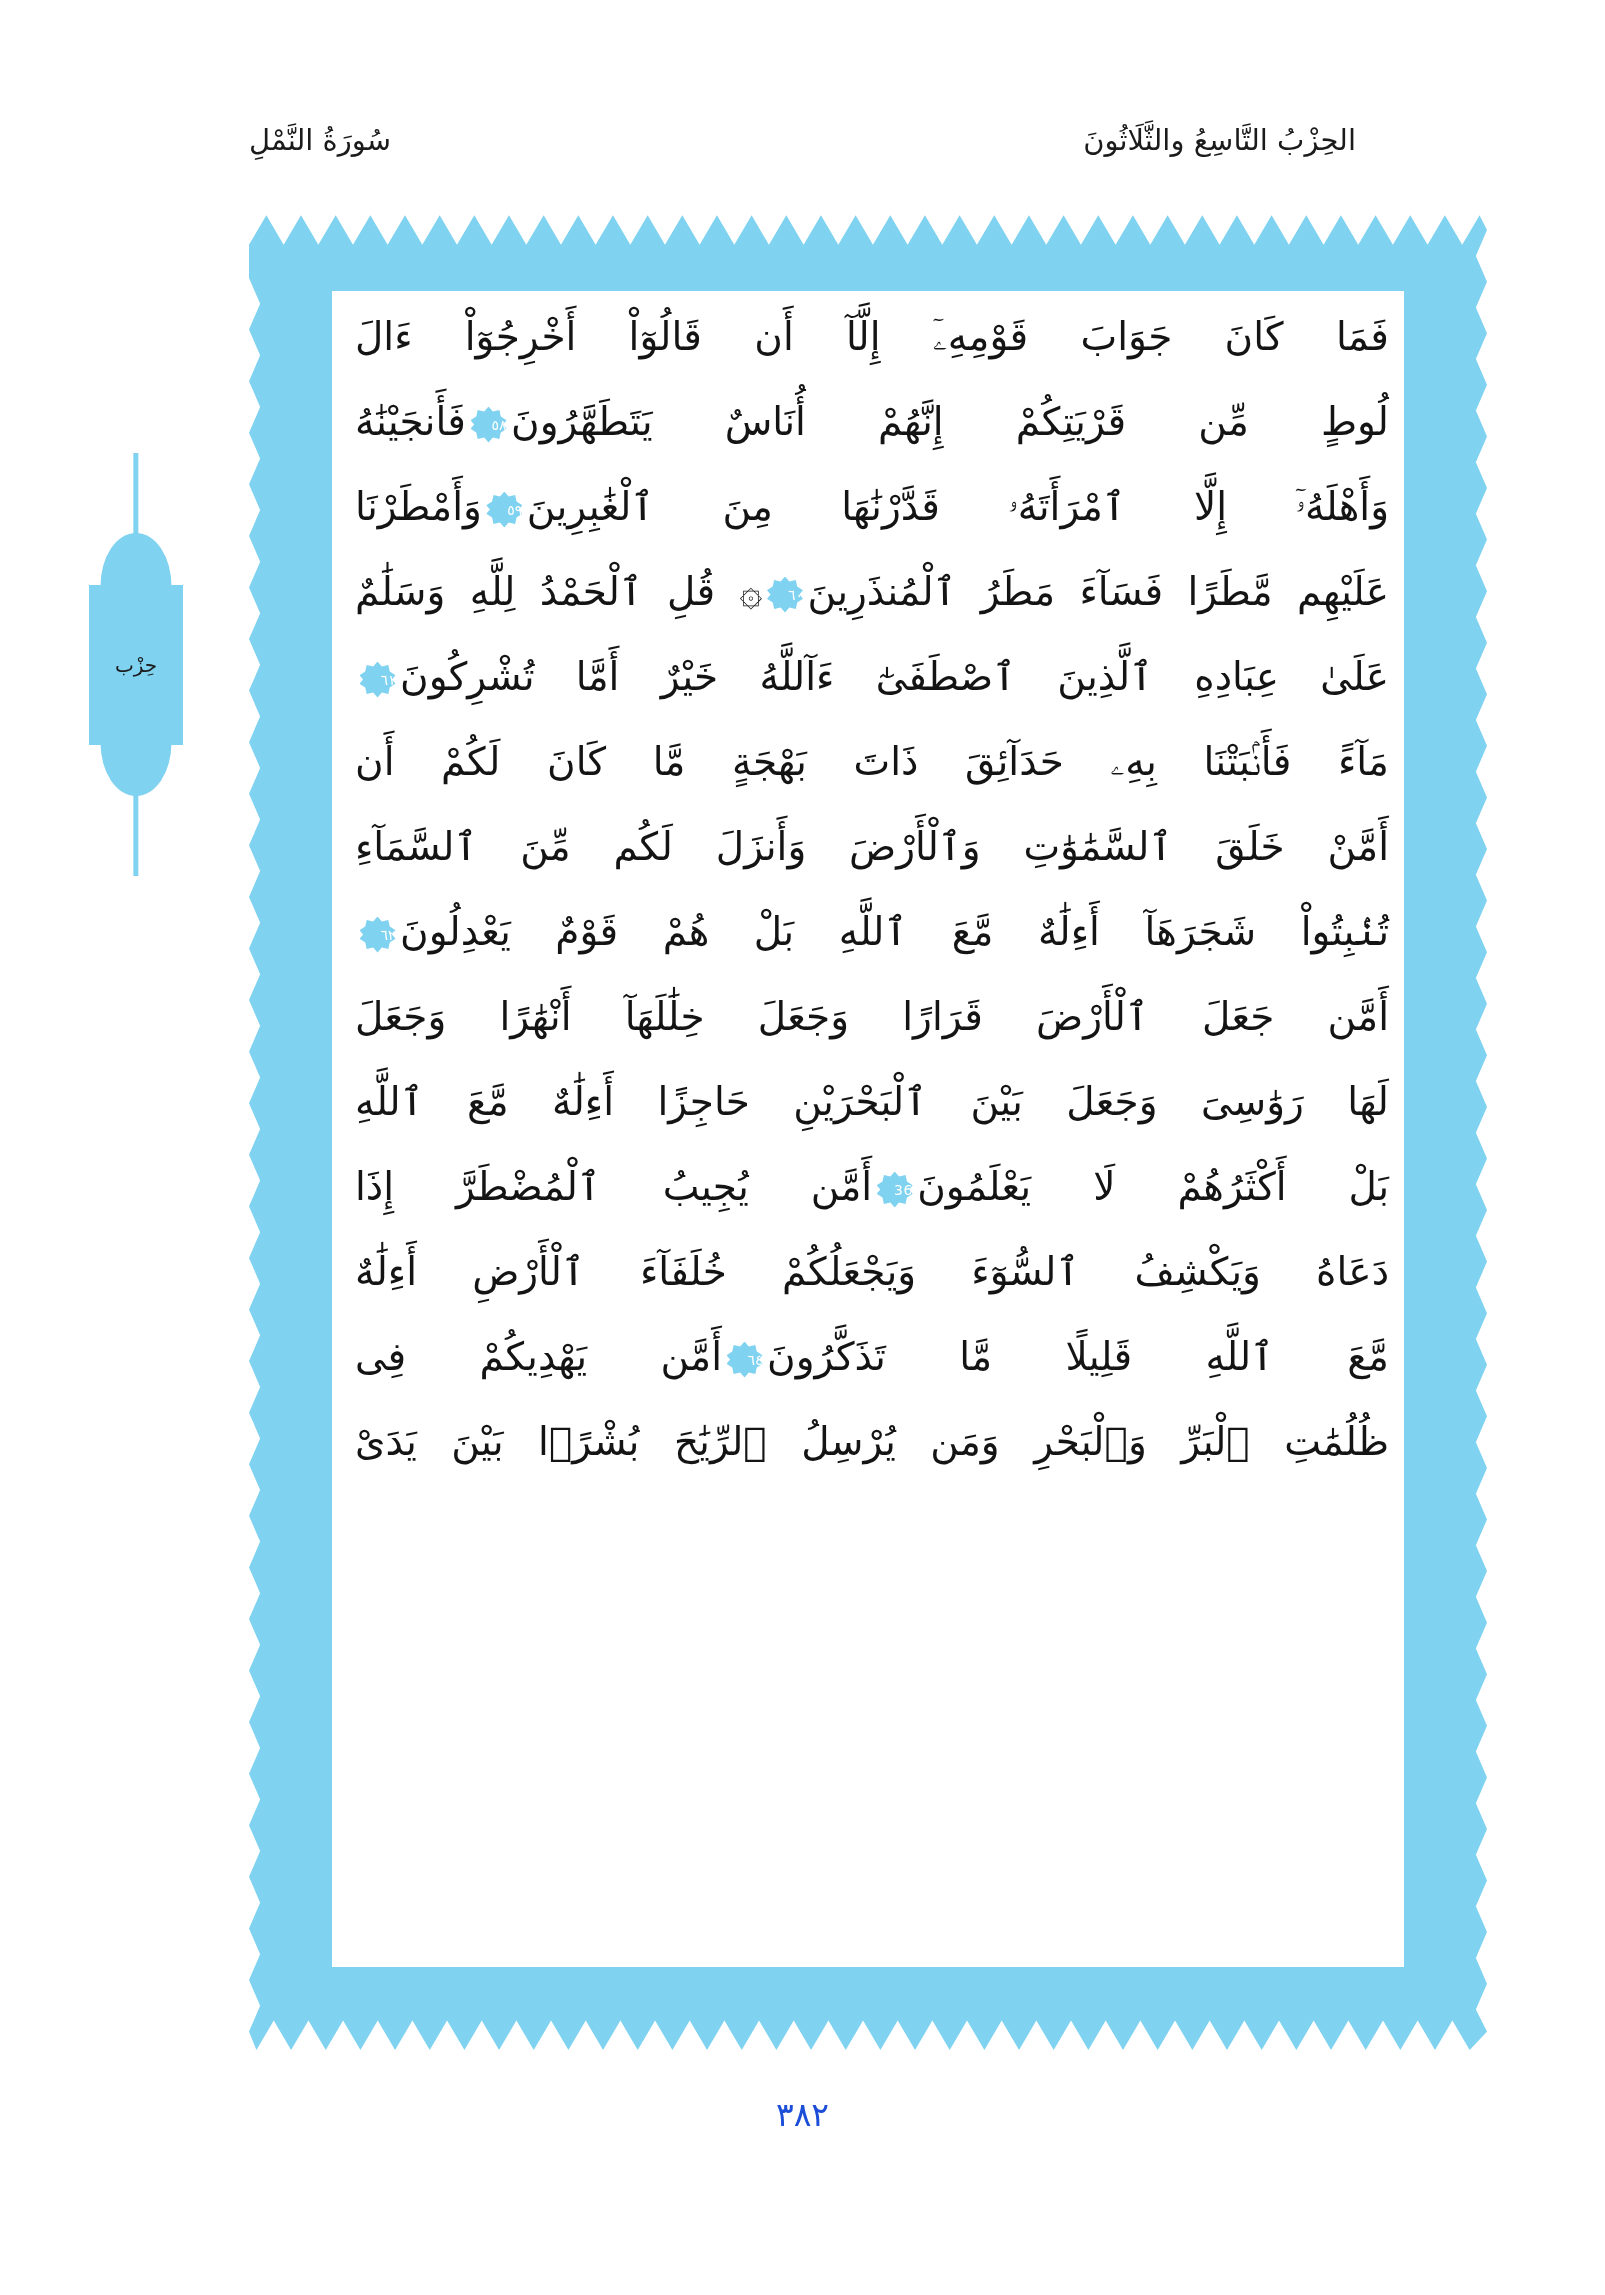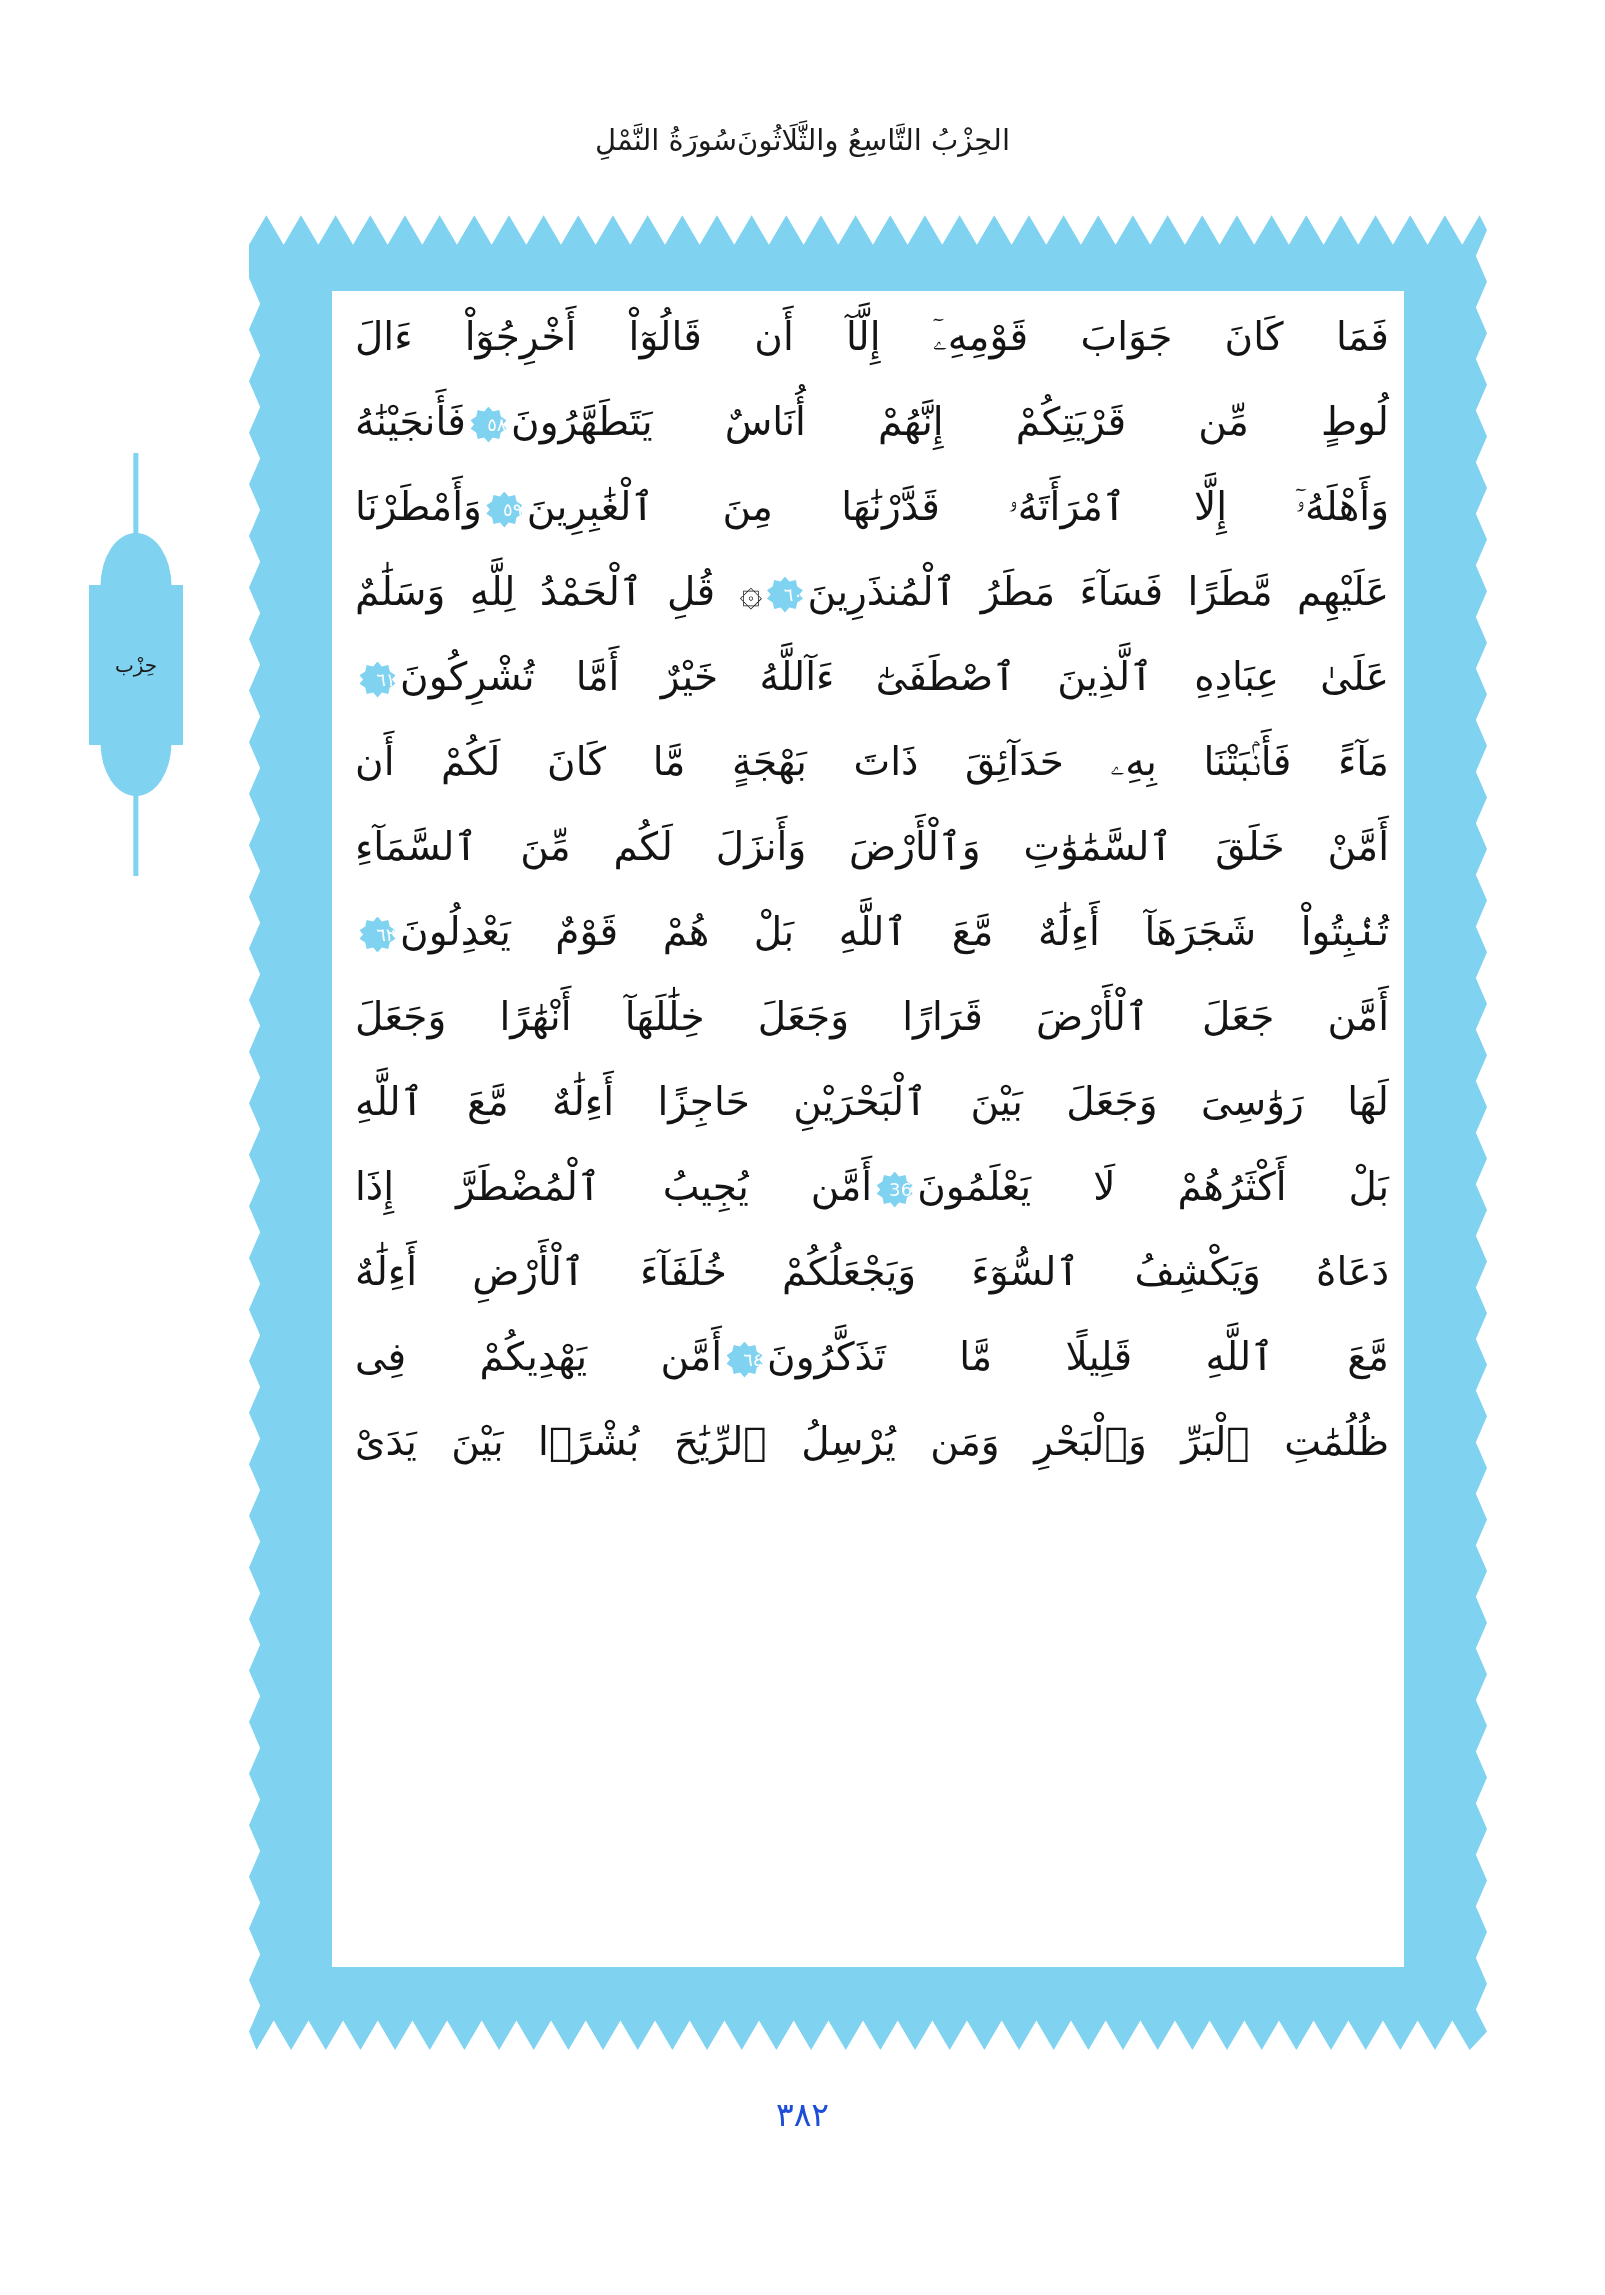--- a/index.html
+++ b/index.html
@@ -24,21 +24,21 @@
   
   .header {
     position: absolute;
     top: 113px;
     left: 249px;
     right: 249px;
     height: 53px;
     display: flex;
     flex-direction: row-reverse;   
     align-items: center;
-    justify-content: center;
+    justify-content: space-between;
     direction: rtl;
   }
   .header span {
     font-size: 29px;
     color: #1b1b1b;
     font-family: "DejaVu Sans", "Liberation Sans", sans-serif;
     white-space: nowrap;
     font-weight: 500;
   }
   .header .surah { margin-right: 0; }
@@ -134,21 +134,21 @@
     text-align-last: justify;
   }
 
   .ayah-marker {
     display: inline-block;
     width: 36px;
     height: 36px;
     line-height: 36px;
     text-align: center;
     vertical-align: middle;
-    font-size: 18px;
+    font-size: 14px;
     color: #ffffff;
     background: #7fd2f0;
     font-family: "DejaVu Sans", "Liberation Sans", sans-serif;
     clip-path: polygon(
       50% 0%, 62% 14%, 80% 10%, 84% 28%, 100% 38%, 90% 50%, 100% 62%,
       84% 72%, 80% 90%, 62% 86%, 50% 100%, 38% 86%, 20% 90%, 16% 72%,
       0% 62%, 10% 50%, 0% 38%, 16% 28%, 20% 10%, 38% 14%
     );
     margin: 0 4.5px;
   }

